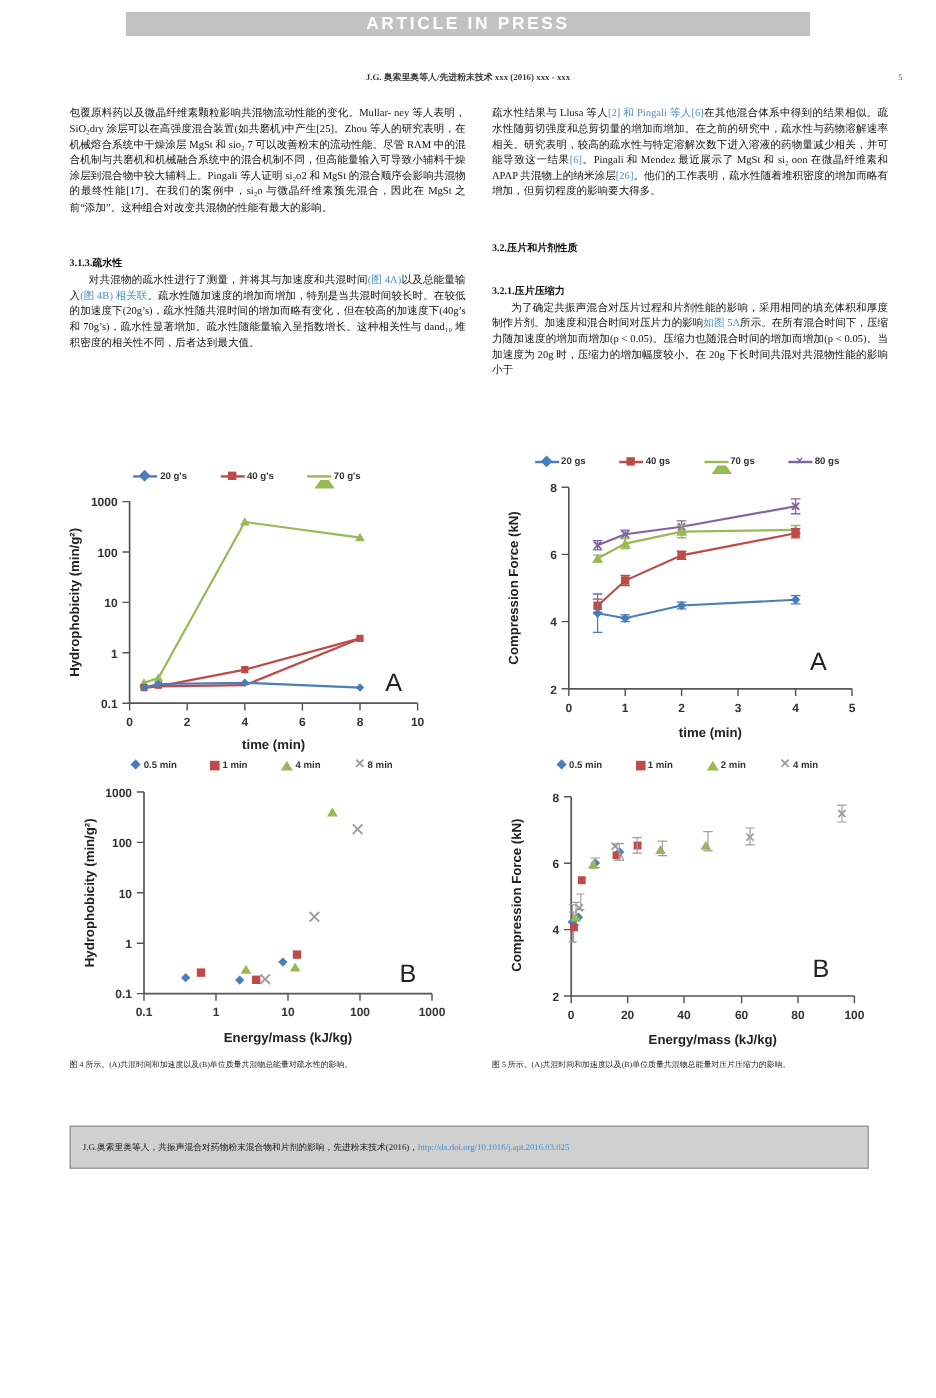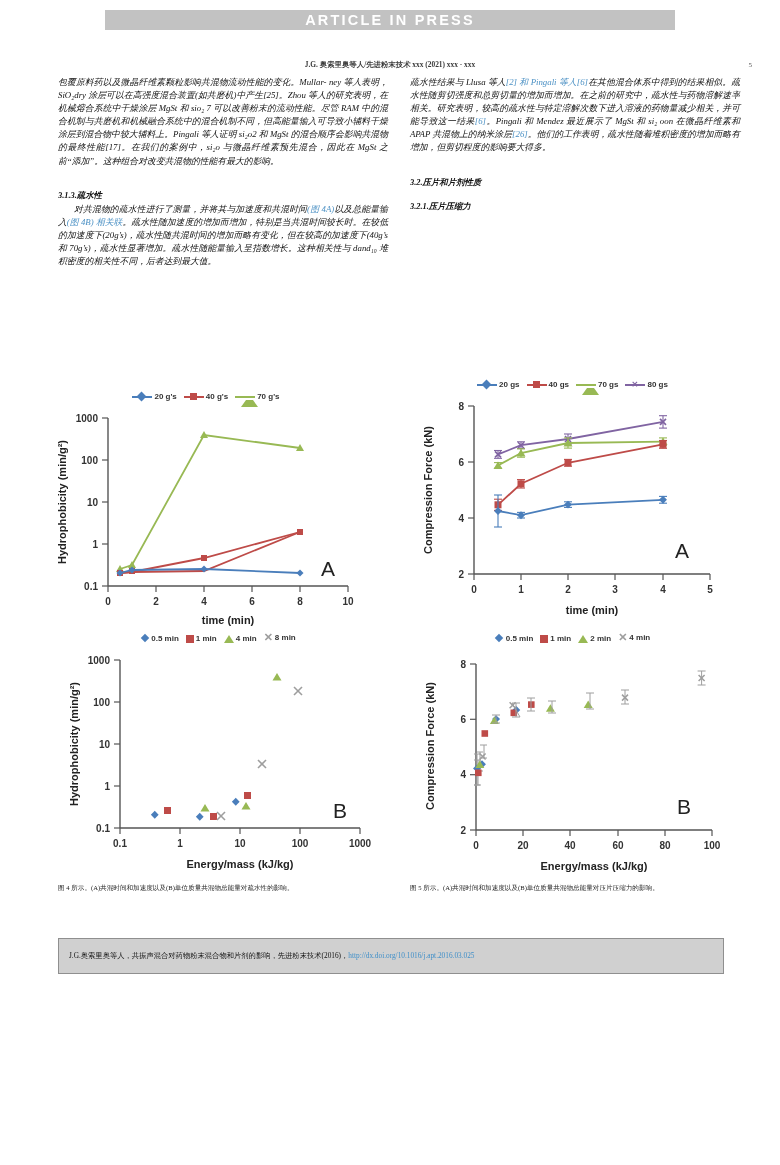--- a/index.html
+++ b/index.html
@@ -29,42 +29,42 @@
   .running-head .rh-center{
     position:absolute;left:0;width:780px;text-align:center;
     font-size:7.4px;font-weight:bold;color:#3a3a3a;
     font-family:"Liberation Serif", serif;
   }
   .running-head .rh-page{
     position:absolute;right:28px;top:1px;font-size:7px;color:#555;
   }
 
   
-  .col{position:absolute;top:76px;width:330px;font-style:italic;}
+  .col{position:absolute;top:88px;width:330px;}
   .col-left{left:58px;}
   .col-right{left:410px;}
   .para{
     font-size:8.8px;line-height:13.1px;
     text-align:justify;
     margin:0 0 9px 0;
     color:#111;
     font-family:"Liberation Serif", serif;
   }
   .indent{text-indent:16px;}
   .sec-head{
-    font-size:8.4px;font-weight:bold;margin:4px 0 2px 0;
+    font-size:8.4px;font-weight:bold;margin:16px 0 2px 0;
     font-family:"Liberation Serif", serif;color:#111;
   }
   .sec-gap{height:9px;}
   .ref{color:#4a90c4;}
 
   
   .chart-box{position:absolute;}
   .chart-legend{
-    display:flex;justify-content:center;gap:7px;align-items:flex-end;
+    display:flex;justify-content:center;gap:28px;align-items:center;
     font-family:"Liberation Sans", sans-serif;
     font-size:8px;font-weight:bold;color:#333;
     margin-bottom:3px;
   }
   .lg-item{display:flex;align-items:center;gap:2px;}
   .lg-line{width:20px;height:2px;position:relative;}
   .lg-line .mk{position:absolute;left:6px;top:-3px;width:7px;height:7px;}
   .lg-mk-only{width:11px;height:11px;position:relative;}
   .dia{transform:rotate(45deg);}
   .tri{width:0;height:0;border-left:5px solid transparent;border-right:5px solid transparent;}
@@ -105,37 +105,38 @@
 </head>
 <body>
 
 <div class="page">
 
   <div class="article-banner">
     <span>ARTICLE  IN  PRESS</span>
   </div>
 
   <div class="running-head">
-    <div class="rh-center">J.G. 奥索里奥等人/先进粉末技术 xxx (2021) xxx - xxx</div>
+    <div class="rh-center">J.G. 奥索里奥等人/先进粉末技术 xxx (2016) xxx - xxx</div>
     <div class="rh-page">5</div>
   </div>
 
   <div class="col col-left">
     <p class="para">包覆原料药以及微晶纤维素颗粒影响共混物流动性能的变化。Mullar- ney 等人表明，SiO₂dry 涂层可以在高强度混合装置(如共磨机)中产生[25]。Zhou 等人的研究表明，在机械熔合系统中干燥涂层 MgSt 和 sio₂ 7 可以改善粉末的流动性能。尽管 RAM 中的混合机制与共磨机和机械融合系统中的混合机制不同，但高能量输入可导致小辅料干燥涂层到混合物中较大辅料上。Pingali 等人证明 si₂o2 和 MgSt 的混合顺序会影响共混物的最终性能[17]。在我们的案例中，si₂o 与微晶纤维素预先混合，因此在 MgSt 之前“添加”。这种组合对改变共混物的性能有最大的影响。</p>
     <div class="sec-gap"></div>
     <div class="sec-head">3.1.3.疏水性</div>
     <p class="para indent"><span>对共混物的疏水性进行了测量，并将其与加速度和共混时间</span><span class="ref">(图 4A)</span><span>以及总能量输入</span><span class="ref">(图 4B) 相关联</span><span>。疏水性随加速度的增加而增加，特别是当共混时间较长时。在较低的加速度下(20g’s)，疏水性随共混时间的增加而略有变化，但在较高的加速度下(40g’s 和 70g’s)，疏水性显著增加。疏水性随能量输入呈指数增长。这种相关性与 dand₁₀ 堆积密度的相关性不同，后者达到最大值。</span></p>
   </div>
 
   <div class="col col-right">
     <p class="para"><span>疏水性结果与 Llusa 等人</span><span class="ref">[2] 和 Pingali 等人[6]</span><span>在其他混合体系中得到的结果相似。疏水性随剪切强度和总剪切量的增加而增加。在之前的研究中，疏水性与药物溶解速率相关。研究表明，较高的疏水性与特定溶解次数下进入溶液的药物量减少相关，并可能导致这一结果</span><span class="ref">[6]</span><span>。Pingali 和 Mendez 最近展示了 MgSt 和 si₂ oon 在微晶纤维素和 APAP 共混物上的纳米涂层</span><span class="ref">[26]</span><span>。他们的工作表明，疏水性随着堆积密度的增加而略有增加，但剪切程度的影响要大得多。</span></p>
     <div class="sec-gap"></div>
     <div class="sec-head">3.2.压片和片剂性质</div>
     <div style="height:7px"></div>
     <div class="sec-head">3.2.1.压片压缩力</div>
+    <p class="para indent"><span>为了确定共振声混合对压片过程和片剂性能的影响，采用相同的填充体积和厚度制作片剂。加速度和混合时间对压片力的影响</span><span class="ref">如图 5A</span><span>所示。在所有混合时间下，压缩力随加速度的增加而增加(p &lt; 0.05)。压缩力也随混合时间的增加而增加(p &lt; 0.05)。当加速度为 20g 时，压缩力的增加幅度较小。在 20g 下长时间共混对共混物性能的影响小于</span></p>
   </div>
 
   <div class="chart-box" style="left:46px;top:392px;width:320px;">
     <div class="chart-legend">
       <div class="lg-item">
         <span class="lg-line" style="background:#4a7ebb">
             <span class="mk dia" style="background:#4a7ebb"></span>
           </span>
         <span>20 g's</span>
       </div>

